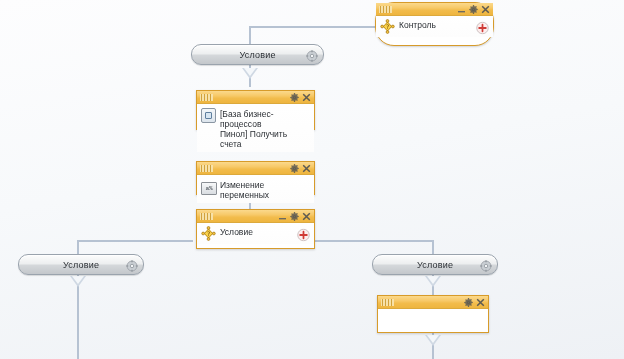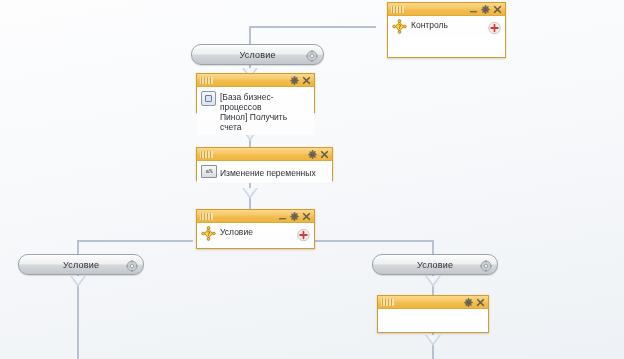--- a/index.html
+++ b/index.html
@@ -133,21 +133,21 @@
 
   <div class="conn v" style="left:77px;top:273px;height:86px;"></div>
   <div class="arrow" style="left:70px;top:276px;"></div>
 
   <div class="conn v" style="left:432px;top:273px;height:22px;"></div>
   <div class="arrow" style="left:425px;top:276px;"></div>
 
   <div class="conn v" style="left:432px;top:333px;height:26px;"></div>
   <div class="arrow" style="left:425px;top:335px;"></div>
 
-  <div class="win" style="left:387px;top:2px;width:119px;height:56px;">
+  <div class="win" style="left:375px;top:2px;width:119px;height:44px;border-radius:19px;">
     <div class="titlebar">
       <div class="grip"></div>
       <div class="tbtns">
         <div class="tb">
           <svg width="9" height="9" viewBox="0 0 9 9">
               <rect x="1" y="6" width="7" height="1.4" fill="#6e6a5e"></rect>
             </svg>
         </div>
         <div class="tb">
           <svg width="9" height="9" viewBox="0 0 16 16">
@@ -192,21 +192,21 @@
           <g fill="#8d949b">
             <rect x="7.2" y="0.4" width="1.6" height="2.6"></rect>
             <rect x="7.2" y="13" width="1.6" height="2.6"></rect>
             <rect x="0.4" y="7.2" width="2.6" height="1.6"></rect>
             <rect x="13" y="7.2" width="2.6" height="1.6"></rect>
           </g>
         </svg>
     </span>
   </div>
 
-  <div class="win" style="left:196px;top:73px;width:119px;height:40px;">
+  <div class="win" style="left:196px;top:90px;width:119px;height:40px;">
     <div class="titlebar">
       <div class="grip"></div>
       <div class="tbtns">
         <div class="tb">
           <svg width="9" height="9" viewBox="0 0 16 16">
               <path d="M8 5.2A2.8 2.8 0 108 10.8 2.8 2.8 0 008 5.2zm0 1.6a1.2 1.2 0 110 2.4 1.2 1.2 0 010-2.4z" fill="#5d5a52"></path>
               <path d="M7 0h2l.4 2.2 1.5.6L12.6 1.6l1.4 1.4-1.2 1.7.6 1.5L15.6 7v2l-2.2.4-.6 1.5 1.2 1.7-1.4 1.4-1.7-1.2-1.5.6L9 16H7l-.4-2.2-1.5-.6L3.4 14.4 2 13l1.2-1.7-.6-1.5L.4 9V7l2.2-.4.6-1.5L2 3.4 3.4 2l1.7 1.2 1.5-.6z" fill="#5d5a52" opacity=".85"></path>
             </svg>
         </div>
         <div class="tb">
@@ -220,21 +220,21 @@
       <span class="nodeicon">
         <span class="bi-box">
             <i></i>
           </span>
       </span>
       <span class="body-label">[База бизнес-процессов
 Пинол] Получить счета</span>
     </div>
   </div>
 
-  <div class="win" style="left:196px;top:147px;width:137px;height:34px;">
+  <div class="win" style="left:196px;top:161px;width:119px;height:34px;">
     <div class="titlebar">
       <div class="grip"></div>
       <div class="tbtns">
         <div class="tb">
           <svg width="9" height="9" viewBox="0 0 16 16">
               <path d="M8 5.2A2.8 2.8 0 108 10.8 2.8 2.8 0 008 5.2zm0 1.6a1.2 1.2 0 110 2.4 1.2 1.2 0 010-2.4z" fill="#5d5a52"></path>
               <path d="M7 0h2l.4 2.2 1.5.6L12.6 1.6l1.4 1.4-1.2 1.7.6 1.5L15.6 7v2l-2.2.4-.6 1.5 1.2 1.7-1.4 1.4-1.7-1.2-1.5.6L9 16H7l-.4-2.2-1.5-.6L3.4 14.4 2 13l1.2-1.7-.6-1.5L.4 9V7l2.2-.4.6-1.5L2 3.4 3.4 2l1.7 1.2 1.5-.6z" fill="#5d5a52" opacity=".85"></path>
             </svg>
         </div>
         <div class="tb">

